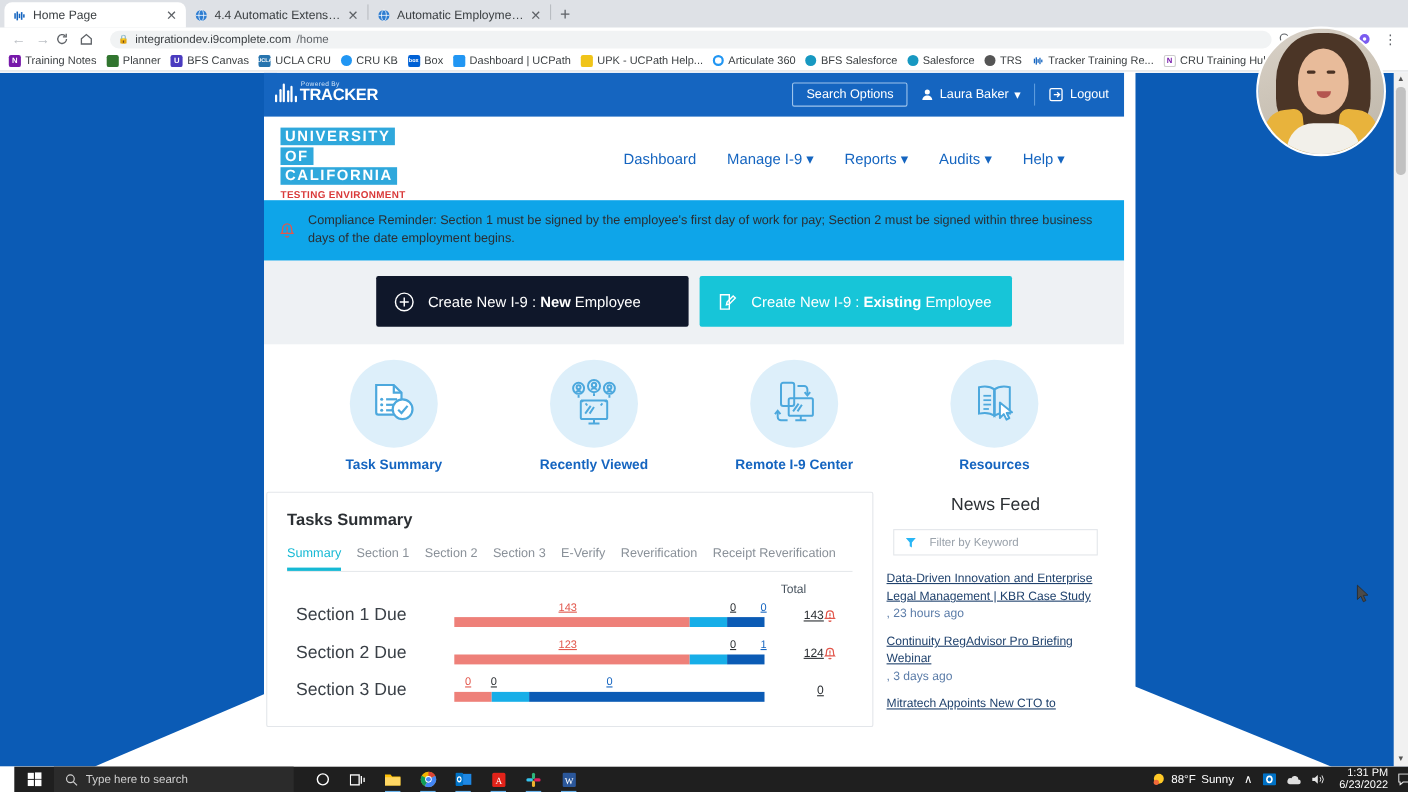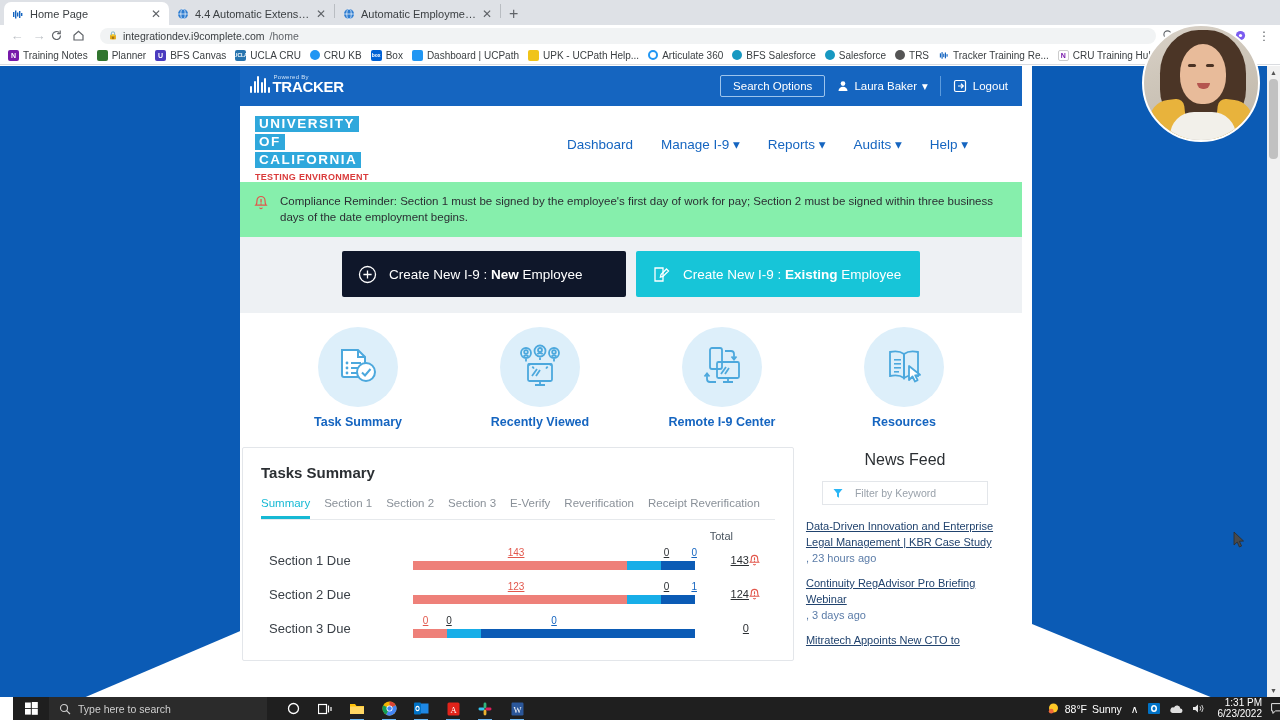--- a/index.html
+++ b/index.html
@@ -107,22 +107,22 @@
     background:#2fa8dc; color:#fff; font-size:13.5px; font-weight:bold;
     letter-spacing:1.5px; display:inline-block; padding: 0px 4px 1px; margin-bottom:2px;
     font-family: "Liberation Sans", sans-serif;
   }
   .uctest { color:#d93a3a; font-size:9px; font-weight:bold; letter-spacing:.3px; margin-top:2px;}
   .ucmenu { margin-left: auto; display:flex; align-items:center; gap: 28px; padding-right: 36px;}
   .ucmenu a { color:#1565c0; font-size:13.5px; text-decoration:none; white-space:nowrap;}
 
   
   .banner {
-    background:#86efac; margin: 0 0 0 0; padding: 12px 16px 12px 14px;
-    display:flex; gap:12px; align-items:flex-start;
+    background:#0ea5e9; margin: 0 0 0 0; padding: 12px 16px 12px 14px;
+    display:flex; gap:12px; align-items:center;
   }
   .banner-text { color:#2b2f33; font-size:11.5px; line-height:1.35; }
   .bell-red { color:#e2574c; font-size:15px; line-height:1; margin-top:1px;}
 
   
   .create-row { background:#eef1f4; padding: 14px 0 16px; display:flex; justify-content:center; gap: 10px;}
   .cbtn {
     width: 284px; height: 46px; display:flex; align-items:center; gap:12px;
     padding-left: 16px; color:#fff; font-size:13.5px; border-radius:2px; cursor:pointer;
   }
@@ -145,21 +145,21 @@
     width: 557px; background:#fff; border:1px solid #e3e6ea; border-radius:2px;
     padding: 16px 18px 0; min-height: 210px;
   }
   .tasks-title { font-size:15px; font-weight:bold; color:#2b2f33; margin-bottom:16px;}
   .tabs { display:flex; gap: 14px; border-bottom:1px solid #e6e9ec; }
   .tab-item { font-size:11.5px; color:#8a9199; padding-bottom: 7px; cursor:pointer; white-space:nowrap;}
   .tab-item.active { color:#16b9d4; border-bottom:3px solid #16b9d4; font-weight:normal;}
 
   .total-head { text-align:right; padding: 10px 42px 0 0; color:#4a5560; font-size:11px;}
   .trow { display:flex; align-items:center; height: 32px; margin-top: 2px;}
-  .trow-label { width: 150px; font-size:13px; color:#3a4047; padding-left: 8px;}
+  .trow-label { width: 150px; font-size:16px; color:#3a4047; padding-left: 8px;}
   .bar-area { flex:1; position:relative; height: 32px; }
   .bar { position:absolute; left: 2px; right: 8px; bottom: 6px; height: 9px; display:flex; }
   .seg { height: 9px; }
   .seg.red { background:#ee8079; }
   .seg.lblue { background:#17aee8; }
   .seg.dblue { background:#0b5bb5; }
   .bl {
     position:absolute; bottom: 18px; font-size:10px; text-decoration:underline;
     transform: translateX(-50%);
   }
@@ -167,21 +167,21 @@
   .bl.blue { color:#1565c0; }
   .bl.dark { color:#2b2f33; }
   .ttotal { width: 46px; text-align:right; font-size:11px; color:#2b2f33; text-decoration:underline;}
   .tbell { width: 26px; text-align:center; color:#e2574c; font-size:12px;}
 
   
   .news-card { width: 200px; padding-top: 4px;}
   .news-title { text-align:center; font-size:16px; color:#2b2f33; margin-bottom:12px;}
   .filter-box {
     height: 24px; border:1px solid #e3e6ea; display:flex; align-items:center;
-    gap: 12px; padding: 0 10px; margin: 0 16px 14px;
+    gap: 12px; padding: 0 10px; margin: 0 6px 14px;
   }
   .funnel { color:#29b6f6; font-size:11px;}
   .filter-ph { color:#9aa2ab; font-size:10.5px;}
   .news-item { margin-bottom: 12px;}
   .news-link {
     color:#21436e; font-size:11px; text-decoration:underline; line-height:1.45; display:block;
   }
   .news-age { color:#5b7ca8; font-size:11px; margin-top:1px;}
 
   

